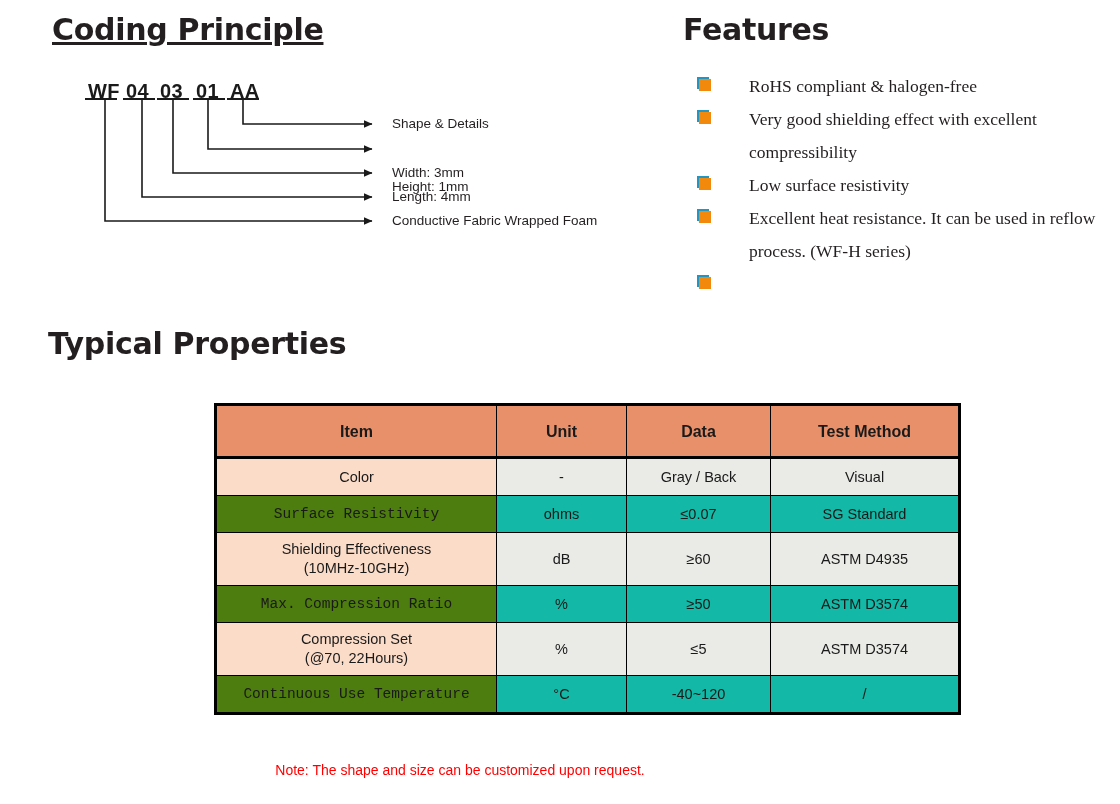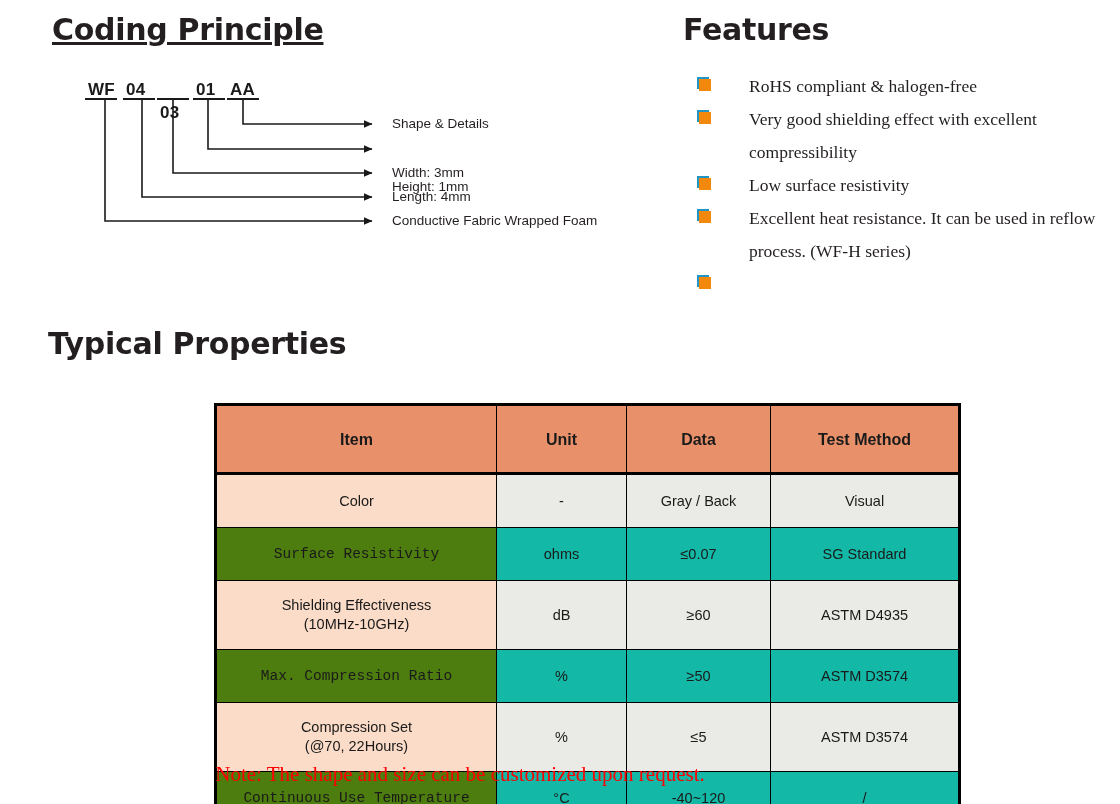--- a/index.html
+++ b/index.html
@@ -33,21 +33,21 @@
   #coding-diagram {
     position: absolute;
     left: 0; top: 0;
     width: 680px;
     height: 250px;
   }
   .code-token {
     position: absolute;
     font-family: "Liberation Sans", sans-serif;
     font-weight: bold;
-    font-size: 17px;
+    font-size: 20px;
     color: #1a1a1a;
     top: 80px;
     letter-spacing: 0.3px;
   }
   .leader-label {
     position: absolute;
     left: 392px;
     font-family: "Liberation Sans", sans-serif;
     font-size: 13.5px;
     color: #231f20;
@@ -106,21 +106,21 @@
     table-layout: fixed;
     border: 3px solid #000000;
   }
   table.props td, table.props th {
     border: 1px solid #000000;
     text-align: center;
     vertical-align: middle;
     font-family: "Liberation Sans", sans-serif;
     font-size: 14.5px;
     color: #1a1a1a;
-    padding: 8px 4px;
+    padding: 0 4px;
     line-height: 19px;
   }
   table.props thead th {
     font-weight: bold;
     font-size: 16px;
     height: 50px;
     background: #e8906a;
     border-bottom: 3px solid #000000;
   }
   .col-item { width: 271px; }
@@ -136,22 +136,22 @@
   tr.h-1 td { height: 36px; }
   tr.h-2 td { height: 52px; }
 
   
   #table-note {
     position: absolute;
     left: 0;
     top: 762px;
     width: 920px;
     text-align: center;
-    font-family: Liberation Serif, serif;
-    font-size: 21px;
+    font-family: Liberation Sans, sans-serif;
+    font-size: 14px;
     color: #ff0000;
   }
 </style>
 </head>
 <body>
 
 <div id="coding-heading" class="section-heading">Coding Principle</div>
 
 <div id="features-heading" class="section-heading">Features</div>
 
@@ -175,21 +175,21 @@
         <path d="M243,99 L243,124 L372,124" fill="none" stroke="#1a1a1a" stroke-width="1.6" marker-end="url(#arrow)"></path>
         <path d="M208,99 L208,149 L372,149" fill="none" stroke="#1a1a1a" stroke-width="1.6" marker-end="url(#arrow)"></path>
         <path d="M173,99 L173,173 L372,173" fill="none" stroke="#1a1a1a" stroke-width="1.6" marker-end="url(#arrow)"></path>
         <path d="M142,99 L142,197 L372,197" fill="none" stroke="#1a1a1a" stroke-width="1.6" marker-end="url(#arrow)"></path>
         <path d="M105,99 L105,221 L372,221" fill="none" stroke="#1a1a1a" stroke-width="1.6" marker-end="url(#arrow)"></path>
       </g>
   </svg>
   <div id="code-tokens">
       <div class="code-token" style="left: 88px;">WF</div>
       <div class="code-token" style="left: 126px;">04</div>
-      <div class="code-token" style="left: 160px; margin-top: 23px;">03</div>
+      <div class="code-token" style="left: 160px;">03</div>
       <div class="code-token" style="left: 196px;">01</div>
       <div class="code-token" style="left: 230px;">AA</div>
     </div>
   <div id="leader-labels">
       <div class="leader-label" style="top: 116px;">Shape &amp; Details</div>
       <div class="leader-label" style="top: 141px; margin-top: 38px;">Height: 1mm</div>
       <div class="leader-label" style="top: 165px;">Width: 3mm</div>
       <div class="leader-label" style="top: 189px;">Length: 4mm</div>
       <div class="leader-label" style="top: 213px; text-align: right;">Conductive Fabric Wrapped Foam</div>
     </div>

